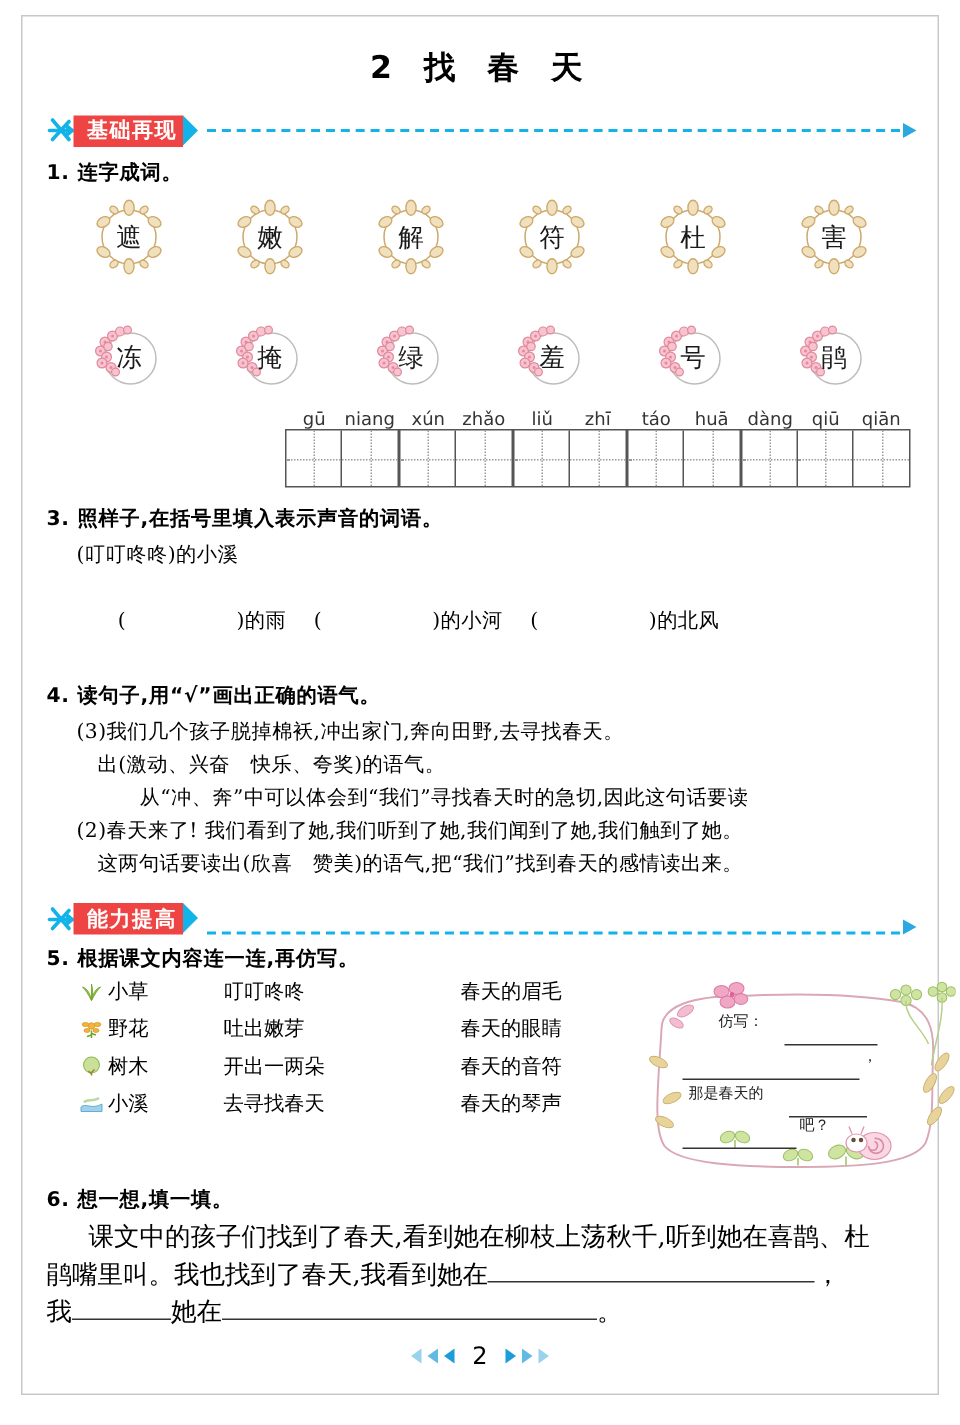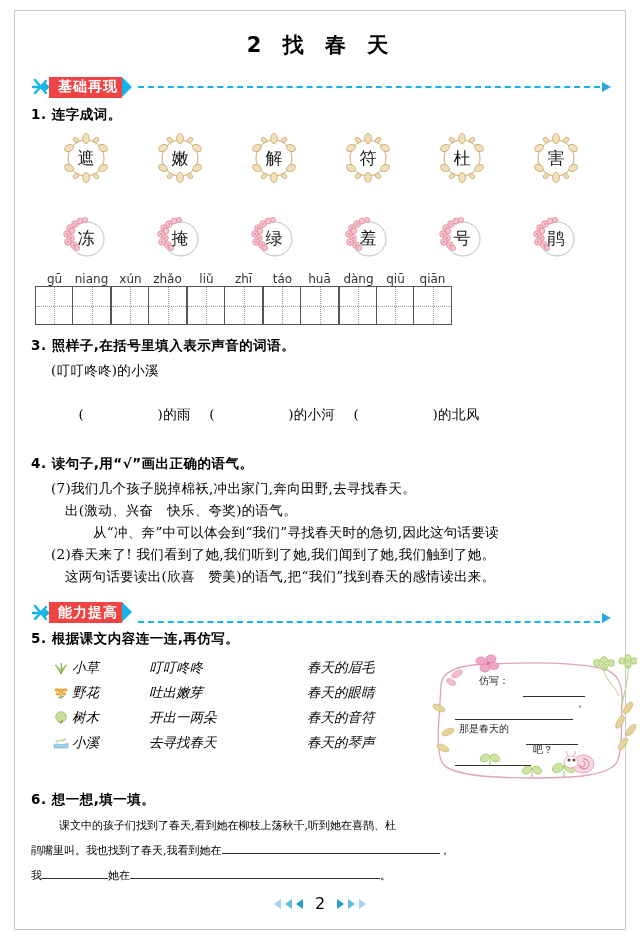--- a/index.html
+++ b/index.html
@@ -125,21 +125,21 @@
     position: relative;
     font-size: 17px;
     font-family: "DejaVu Serif", "Liberation Serif", serif;
     color: #1a1a1a;
     z-index: 2;
   }
 
   
   .pinyin-row {
     display: flex;
-    justify-content: flex-start;
+    justify-content: flex-end;
     align-items: flex-end;
     margin: 6px 0 4px 0;
     padding: 0 4px;
   }
   .py-group { display: flex; flex-direction: column; align-items: center; }
   .py-labels { display: flex; }
   .py-labels span {
     font-size: 12px;
     font-family: "DejaVu Sans", "Liberation Sans", sans-serif;
     color: #333;
@@ -164,25 +164,24 @@
   }
 
   
   .indent1 { padding-left: 20px; }
 
   
   .match-wrap { display: flex; margin-top: 4px; }
   .match-cols { width: 370px; padding-left: 22px; }
   .match-row {
     display: flex;
-    align-items: flex-end;
+    align-items: flex-start;
     height: 25px;
     font-family: "DejaVu Serif", "Liberation Serif", serif;
     font-size: 13.5px;
-    font-style: italic;
   }
   .mc1 { width: 96px; display: flex; align-items: center; gap: 3px; }
   .mc2 { width: 110px; }
   .mc3 { width: 110px; margin-left: 48px; }
   .mini-icon { width: 16px; height: 14px; flex: 0 0 16px; }
 
   
   .writebox {
     position: relative;
     width: 214px;
@@ -192,21 +191,21 @@
   .writebox svg { position: absolute; left: 0; top: 0; }
   .wb-text {
     position: absolute;
     font-family: Liberation Serif, serif;
     font-size: 10px;
     color: #222;
   }
   .u-line { display: inline-block; border-bottom: 1px solid #333; height: 12px; }
 
   
-  .q6text { font-family: "DejaVu Serif", "Liberation Serif", serif; font-size: 11px; line-height: 25px; }
+  .q6text { font-family: "DejaVu Serif", "Liberation Serif", serif; font-size: 17px; line-height: 25px; }
 
   
   .footer {
     position: absolute;
     left: 0; right: 0; bottom: 16px;
     display: flex; align-items: center; justify-content: center; gap: 4px;
   }
   .tri-l, .tri-r { width:0; height:0; border-top:5px solid transparent; border-bottom:5px solid transparent; }
   .tri-l { border-right: 7px solid #1e9cd7; }
   .tri-r { border-left: 7px solid #1e9cd7; }
@@ -587,21 +586,21 @@
     <div class="body-text indent1">(叮叮咚咚)的小溪</div>
     <div class="body-text indent1" style="white-space:pre;">
       <span>(                )的雨</span><span>    </span><span>(                )的小河</span><span>    </span><span>(                )的北风</span>
     </div>
 
     <div class="q" style="margin-top:8px;">
       <span>4.</span>
       <span>读句子,用“√”画出正确的语气。</span>
     </div>
     <div class="body-text indent1">
-      <div>(7)我们几个孩子脱掉棉袄,冲出家门,奔向田野,去寻找春天。</div>
+      <div>(3)我们几个孩子脱掉棉袄,冲出家门,奔向田野,去寻找春天。</div>
       <div style="padding-left:14px;">出(激动、兴奋　快乐、夸奖)的语气。</div>
       <div style="text-indent:42px;">从“冲、奔”中可以体会到“我们”寻找春天时的急切,因此这句话要读</div>
     </div>
     <div class="body-text indent1">
       <div>(2)春天来了! 我们看到了她,我们听到了她,我们闻到了她,我们触到了她。</div>
       <div style="padding-left:14px;">这两句话要读出(欣喜　赞美)的语气,把“我们”找到春天的感情读出来。</div>
     </div>
 
     <div class="banner-row" style="margin-top:12px;align-items:flex-end;">
       <span class="burst-icon">

